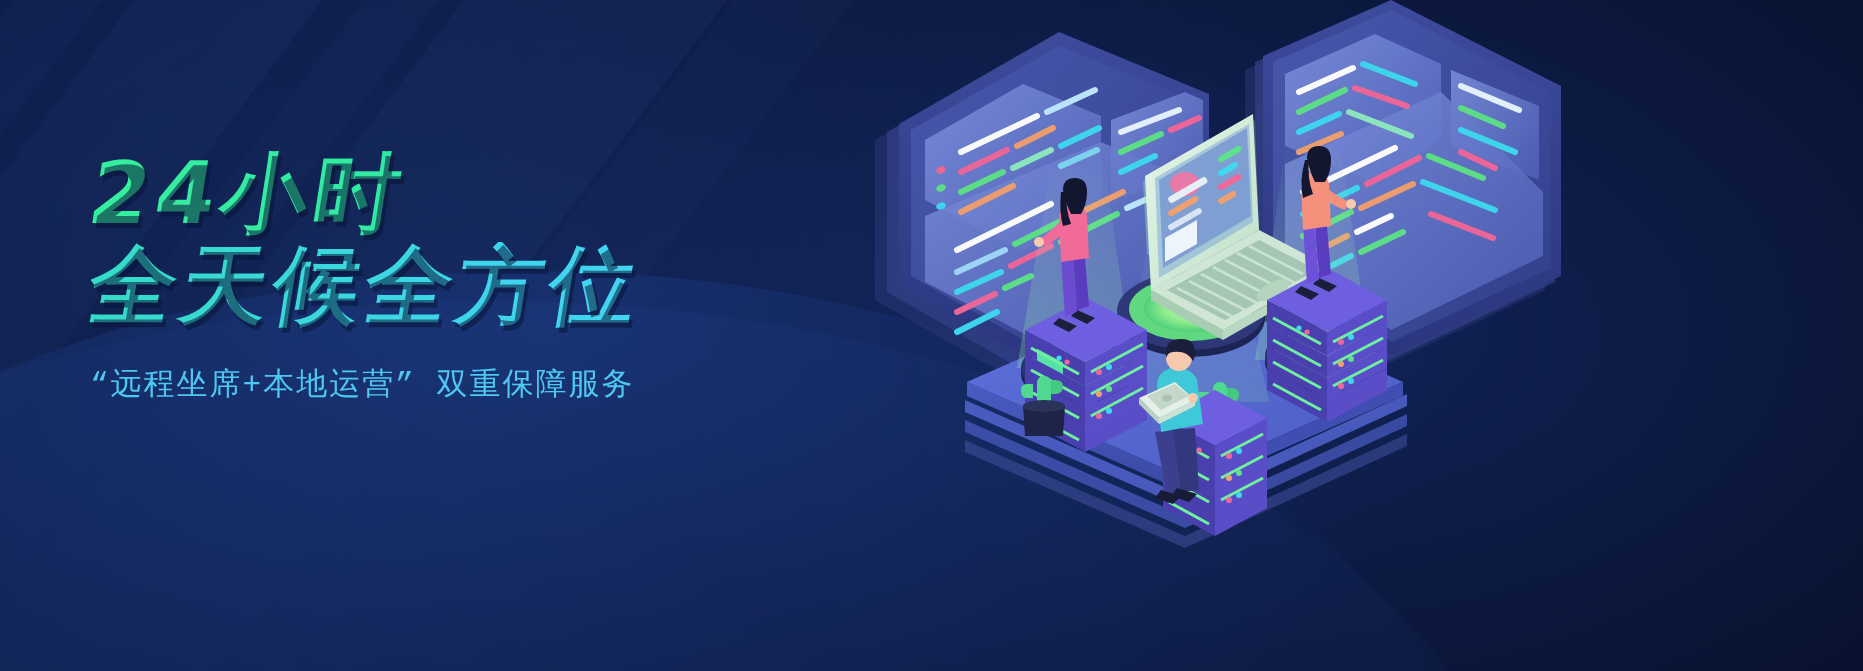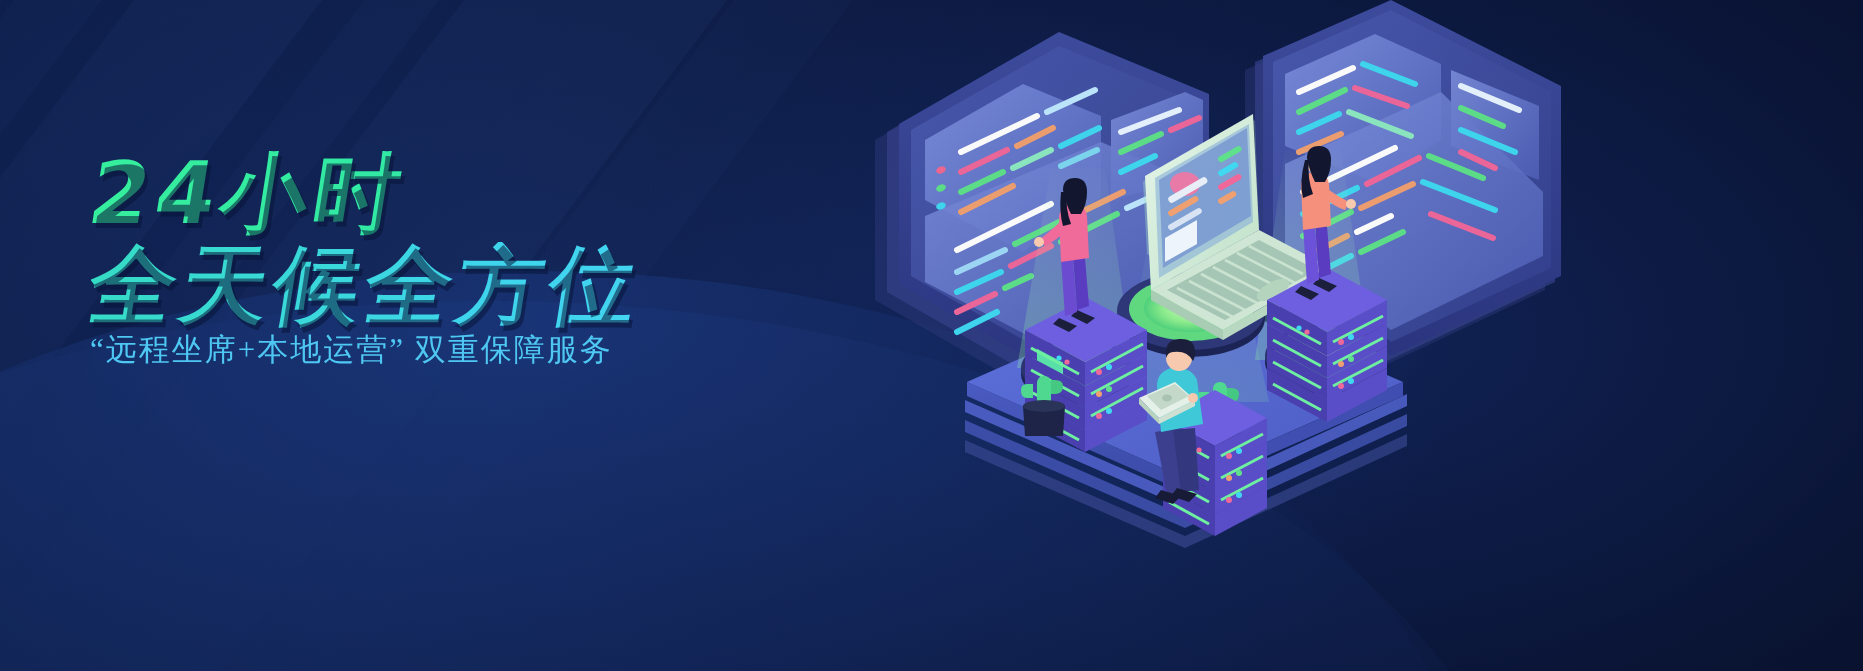--- a/index.html
+++ b/index.html
@@ -66,25 +66,26 @@
   .hl-1{
     background:linear-gradient(100deg,#36ef9d 0%,#2fe7a6 55%,#2ad9b6 100%);
     -webkit-background-clip:text;background-clip:text;color:transparent;
     margin-bottom:4px;
   }
   .hl-2{
     background:linear-gradient(100deg,#35dcc4 0%,#3ed5ec 52%,#4ad4f7 100%);
     -webkit-background-clip:text;background-clip:text;color:transparent;
   }
   .subtitle{
+    margin-top:34px;
     font-size:31px;
     letter-spacing:2px;
     color:#4ec8f2;
     white-space:nowrap;
-    font-family:Liberation Serif, serif;
+    font-family:Liberation Mono, monospace;
   }
 
   
   .illus{position:absolute;left:855px;top:0;width:700px;height:671px;}
   .illus svg{display:block;width:700px;height:671px;overflow:visible;}
 </style>
 </head>
 <body>
 
 <div class="banner">

